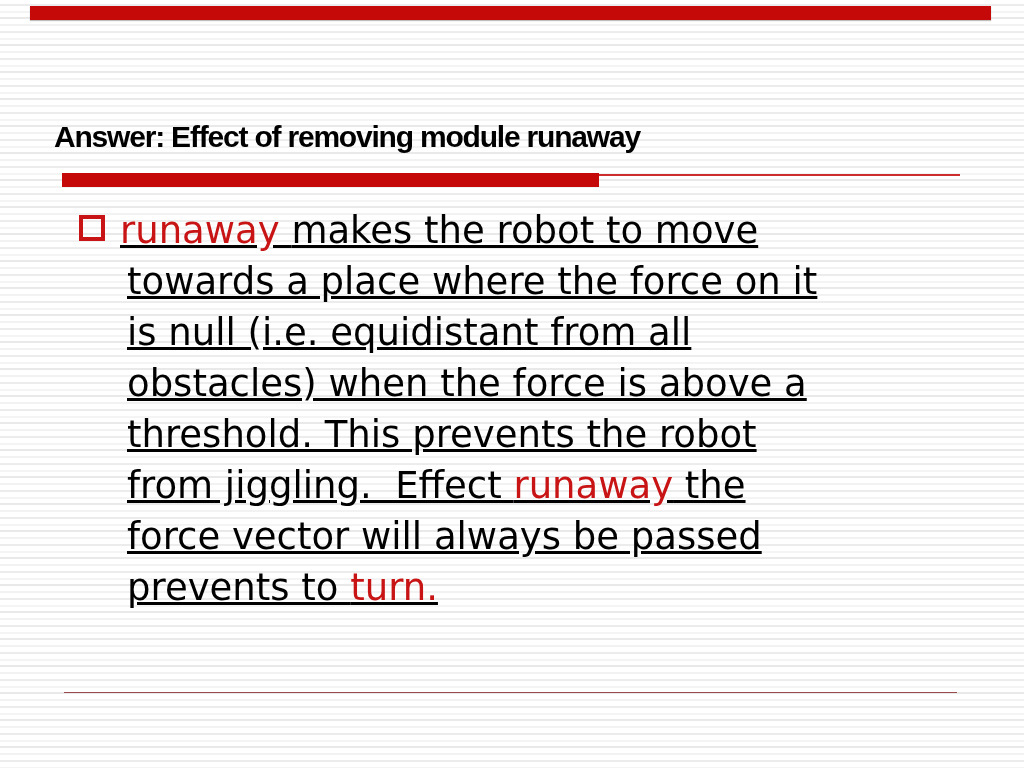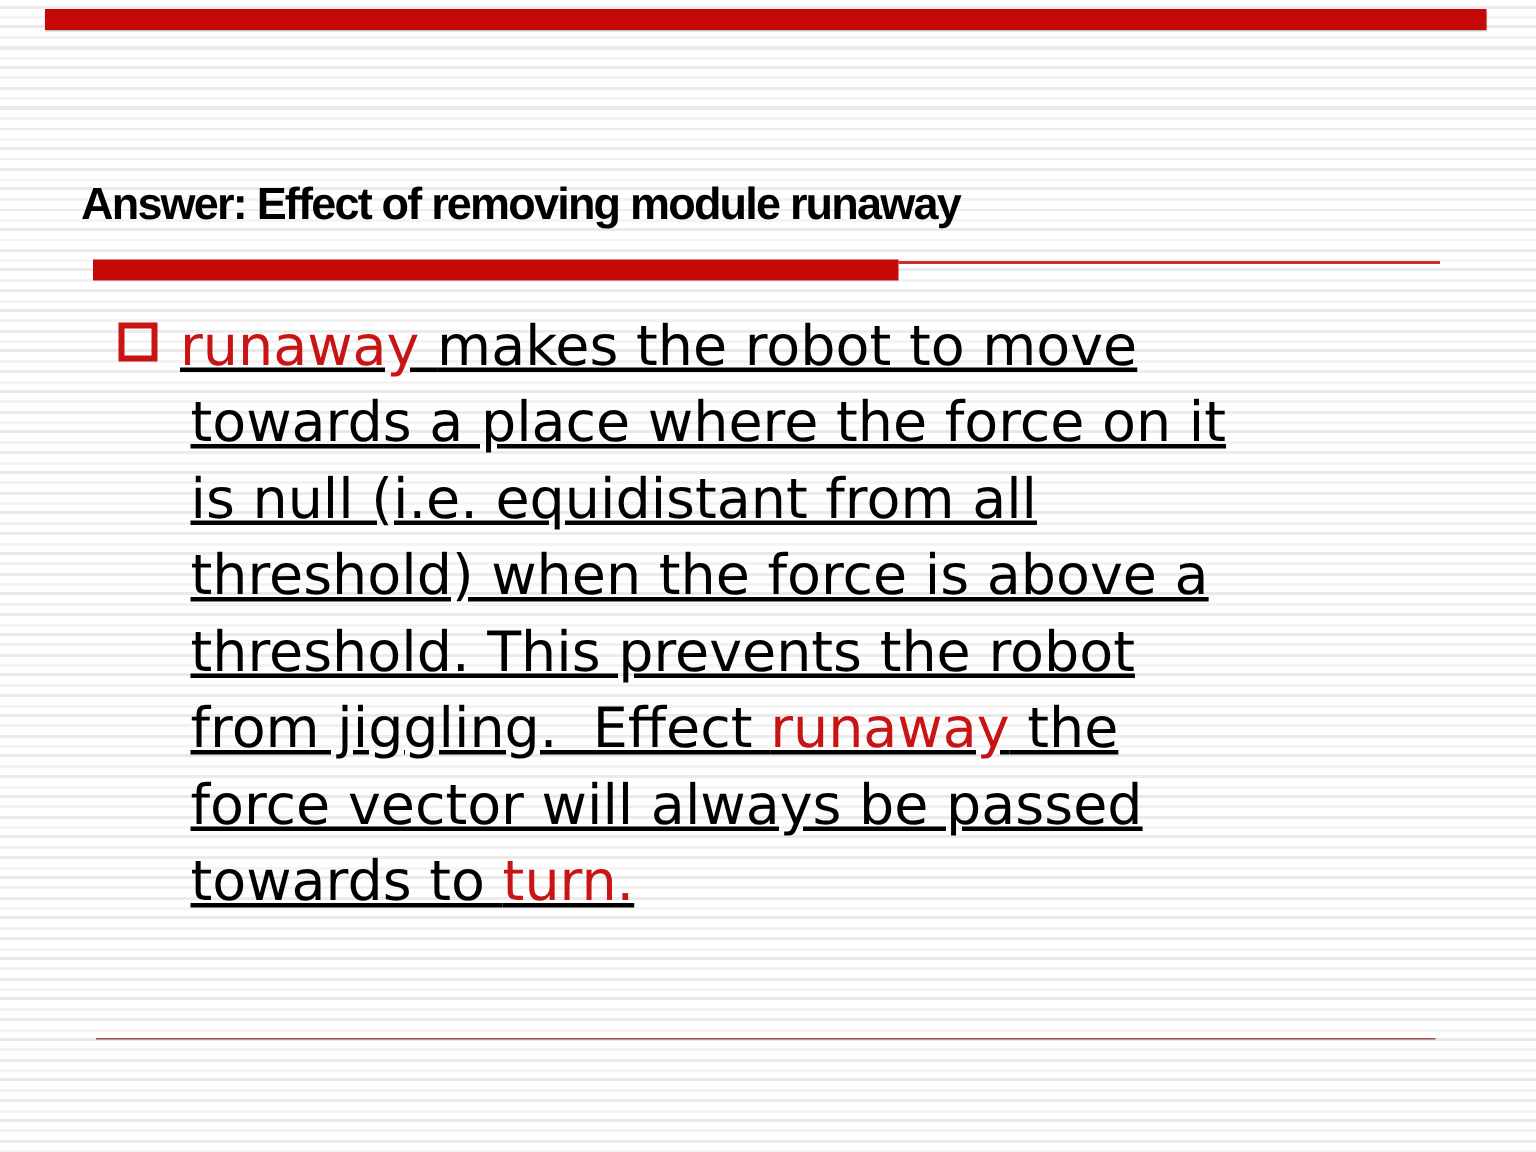--- a/index.html
+++ b/index.html
@@ -77,22 +77,22 @@
 
   <div class="slide-title">Answer: Effect of removing module runaway</div>
 
   <div class="title-underline-thick"></div>
   <div class="title-underline-thin"></div>
 
   <div class="body-block">
       <div class="body-line first"><span class="bullet-square"></span><span class="seg-red">runaway </span><span class="seg-black">makes the robot to move</span></div>
       <div class="body-line"><span class="seg-black">towards a place where the force on it</span></div>
       <div class="body-line"><span class="seg-black">is null (i.e. equidistant from all</span></div>
-      <div class="body-line"><span class="seg-black">threshold) when the force is above a</span></div>
+      <div class="body-line"><span class="seg-black">obstacles) when the force is above a</span></div>
       <div class="body-line"><span class="seg-black">threshold. This prevents the robot</span></div>
       <div class="body-line"><span class="seg-black">from jiggling.  Effect </span><span class="seg-red">runaway</span><span class="seg-black"> the</span></div>
       <div class="body-line"><span class="seg-black">force vector will always be passed</span></div>
-      <div class="body-line"><span class="seg-black">towards to </span><span class="seg-red">turn.</span></div>
+      <div class="body-line"><span class="seg-black">prevents to </span><span class="seg-red">turn.</span></div>
     </div>
 
   <div class="bottom-rule"></div>
 
 </div>
 
 </body></html>

